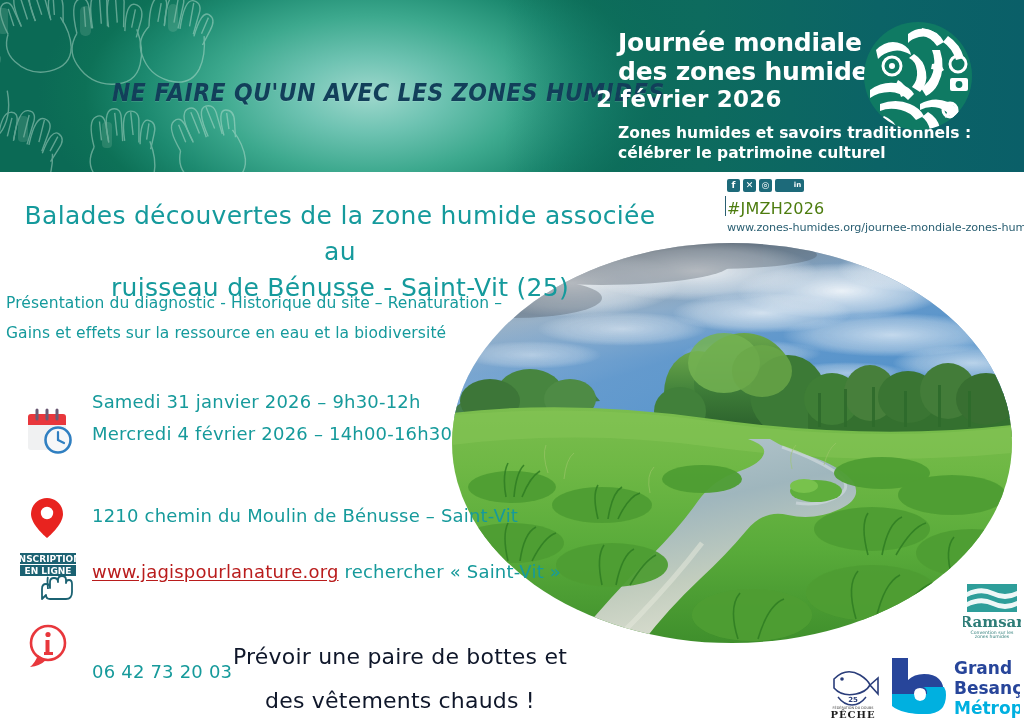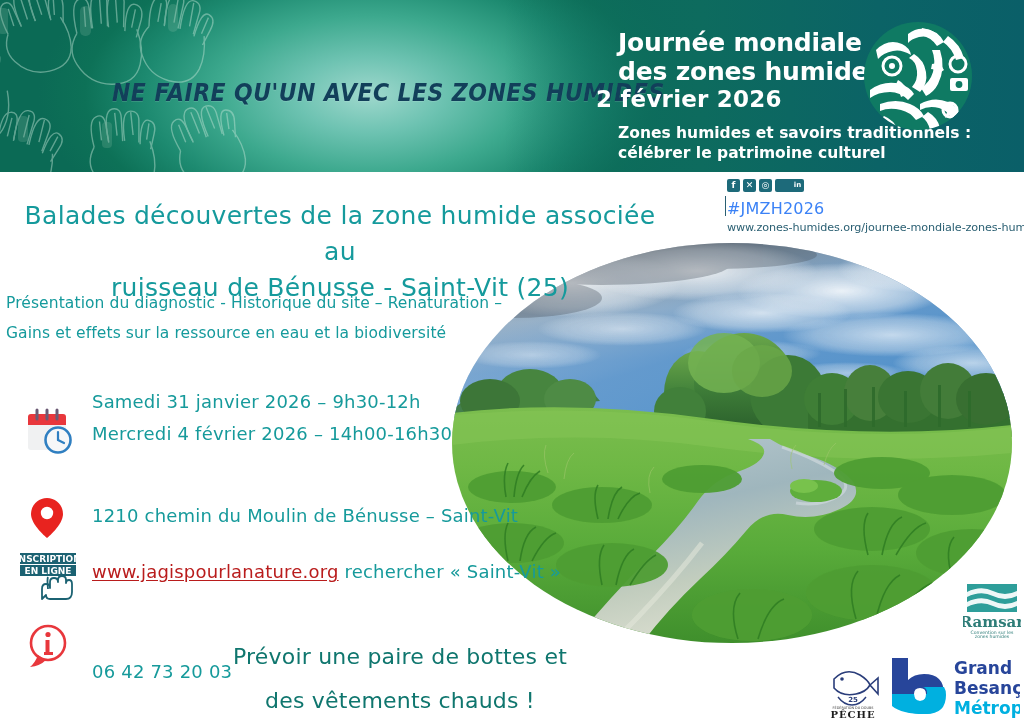--- a/index.html
+++ b/index.html
@@ -67,21 +67,21 @@
   .social-row{
     position:absolute;left:727px;top:179px;display:flex;gap:3px;
   }
   .soc{
     width:13px;height:13px;background:#1d6a7a;border-radius:2px;
     display:flex;align-items:center;justify-content:center;
     color:#ffffff;font-size:9px;font-weight:bold;line-height:1;
   }
   .hashtag{
     position:absolute;left:727px;top:199px;
-    color:#3b82f6;font-size:16px;letter-spacing:.2px;
+    color:#4d7c0f;font-size:16px;letter-spacing:.2px;
   }
   .site-url{
     position:absolute;left:727px;top:221px;
     color:#2a5f72;font-size:11.2px;letter-spacing:-.1px;white-space:nowrap;
   }
   .cursor-bar{
     position:absolute;left:725px;top:196px;width:1px;height:20px;background:#2a5f72;
   }
 
   
@@ -126,21 +126,21 @@
     color:#b91c1c;text-decoration:underline;text-underline-offset:2px;
   }
   .inscr-icon{position:absolute;left:20px;top:551px;width:62px;height:52px;}
 
   .phone-row{position:absolute;left:92px;top:661px;}
   .info-icon{position:absolute;left:24px;top:622px;width:48px;height:48px;}
 
   
   .red-note{
     position:absolute;left:200px;top:635px;width:400px;
-    text-align:center;color:#0f766e;
+    text-align:center;color:#0f172a;
     font-size:22px;line-height:44px;letter-spacing:.2px;
   }
   .red-note .r2{display:block;}
 
   
   .ramsar-logo{position:absolute;left:963px;top:583px;width:58px;height:56px;}
   .peche-logo{position:absolute;left:822px;top:657px;width:62px;height:62px;}
   .gbm-logo{position:absolute;left:884px;top:654px;width:136px;height:66px;}
 </style>
 </head>

